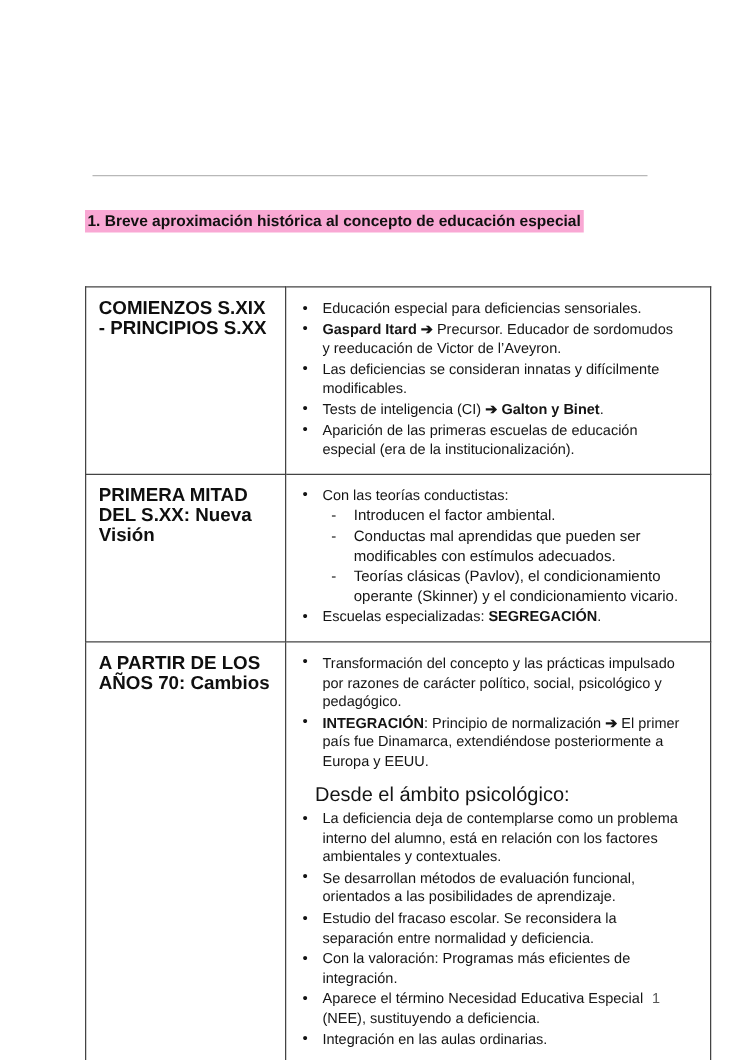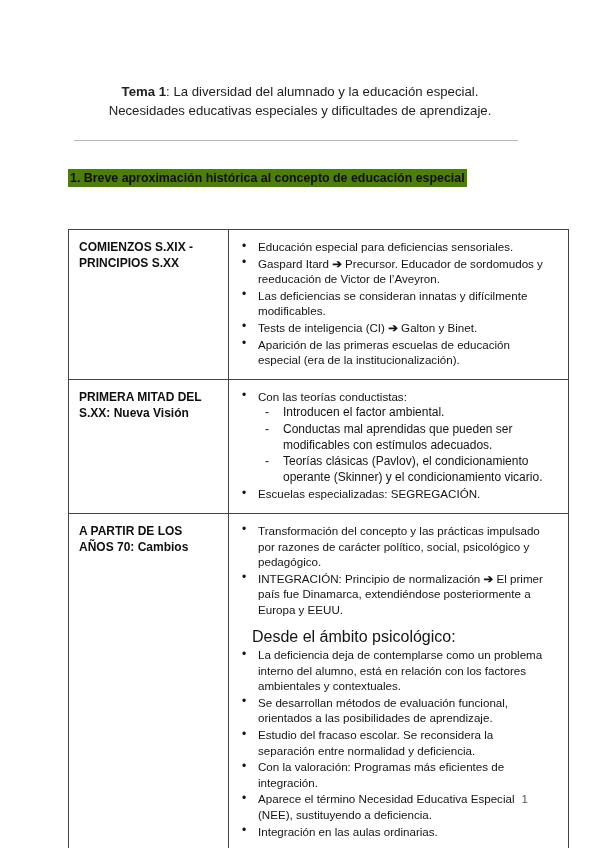--- a/index.html
+++ b/index.html
@@ -68,21 +68,21 @@
     right: 40px;
   }
   .heading-row.h1 { top: 168px; }
   .heading-row.h2 { top: 200px; padding-left: 36px; }
   .hl {
     display: inline;
     font-weight: 700;
     font-size: 12.4px;
     line-height: 18px;
     color: #111111;
-    background: #4d7c0f;
+    background: #f9a8d4;
     padding: 2px 2px 2px 2px;
     box-decoration-break: clone;
     -webkit-box-decoration-break: clone;
   }
 
   
   .tbl {
     position: absolute;
     left: 68px;
     top: 229px;
@@ -93,21 +93,21 @@
   .tbl td {
     border: 1px solid #444444;
     vertical-align: top;
     padding: 9px 9px 10px 10px;
   }
   .col-label { width: 140px; }
   .col-body  { width: 320px; }
 
   .era-label {
     font-weight: 700;
-    font-size: 12px;
+    font-size: 15px;
     line-height: 16px;
     color: #0f0f0f;
   }
 
   
   ul.b, ul.sub {
     margin: 0;
     padding: 0;
     list-style: none;
   }
@@ -138,21 +138,21 @@
     font-size: 12px;
     line-height: 15.6px;
   }
   ul.sub > li::before {
     content: "-";
     position: absolute;
     left: 7px;
     top: 0;
   }
 
-  .b-strong { font-weight: 400; }
+  .b-strong { font-weight: 700; }
   .arrow { font-weight: 700; }
   .gap { display: block; height: 11px; }
   .plain-line {
     font-size: 16px;
     line-height: 15.6px;
     margin: 0 0 2px 13px;
     color: #141414;
   }
 
   
@@ -163,24 +163,20 @@
     font-size: 11.5px;
     color: #555555;
   }
 </style>
 </head>
 <body>
 
 <div class="page">
 
 
-  <div class="doc-subtitle">
-    <span class="lead">Tema 1</span><span>: La diversidad del alumnado y la educación especial.</span>
-    <span class="subtitle-line2">Necesidades educativas especiales y dificultades de aprendizaje.</span>
-  </div>
 
   <div class="header-rule"></div>
 
   <div class="heading-row h1">
     <span class="hl">1. Breve aproximación histórica al concepto de educación especial</span>
   </div>
 
 
   <table class="tbl">
     <tbody>

